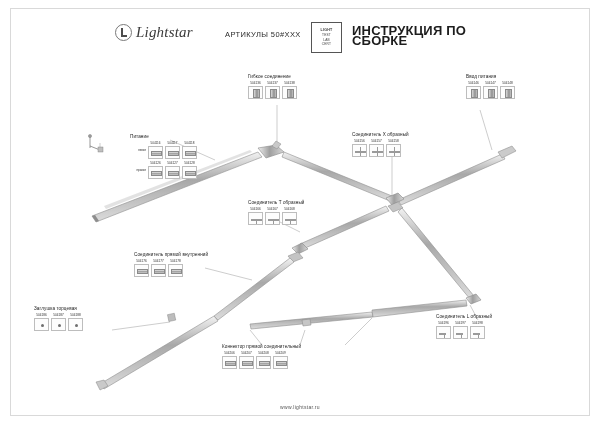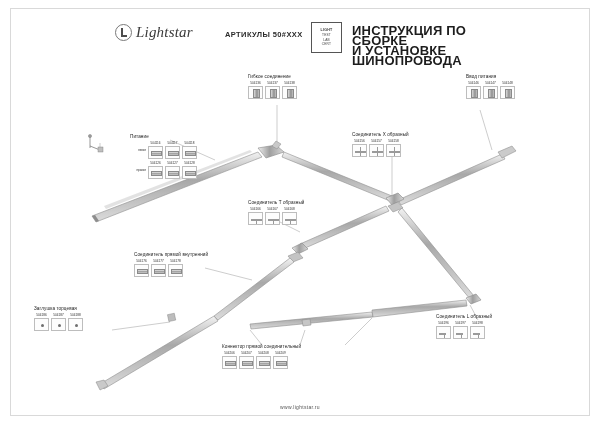--- a/index.html
+++ b/index.html
@@ -78,21 +78,21 @@
     font-family: "Liberation Serif", serif;
     font-style: italic;
   }
   .art-code {
     position: absolute;
     left: 110px;
     top: 8px;
     font-size: 7.5px;
     letter-spacing: .4px;
     color: #2b2b2b;
-    font-weight: bold;
+    font-weight: normal;
   }
   .cert-box {
     position: absolute;
     left: 196px;
     top: 0px;
     width: 31px;
     height: 31px;
     border: 1px solid #555;
     box-sizing: border-box;
     display: flex;
@@ -249,21 +249,20 @@
     </div>
     <div class="art-code">АРТИКУЛЫ 50#XXX</div>
     <div class="cert-box">
       <span class="cert-line b">LIGHT</span>
       <span class="cert-line">TEST</span>
       <span class="cert-line">LAB</span>
       <span class="cert-line">CERT</span>
     </div>
     <div class="instr">
       <div>ИНСТРУКЦИЯ ПО СБОРКЕ</div>
-      <div>И УСТАНОВКЕ ШИНОПРОВОДА</div>
     </div>
   </div>
 
   <svg id="diagram" viewBox="0 0 600 424" xmlns="http://www.w3.org/2000/svg">
     <defs>
       <linearGradient id="railG" x1="0" y1="0" x2="0" y2="1">
         <stop offset="0%" stop-color="#f2f2f2"></stop>
         <stop offset="40%" stop-color="#a8a8a8"></stop>
         <stop offset="100%" stop-color="#dcdcdc"></stop>
       </linearGradient>

